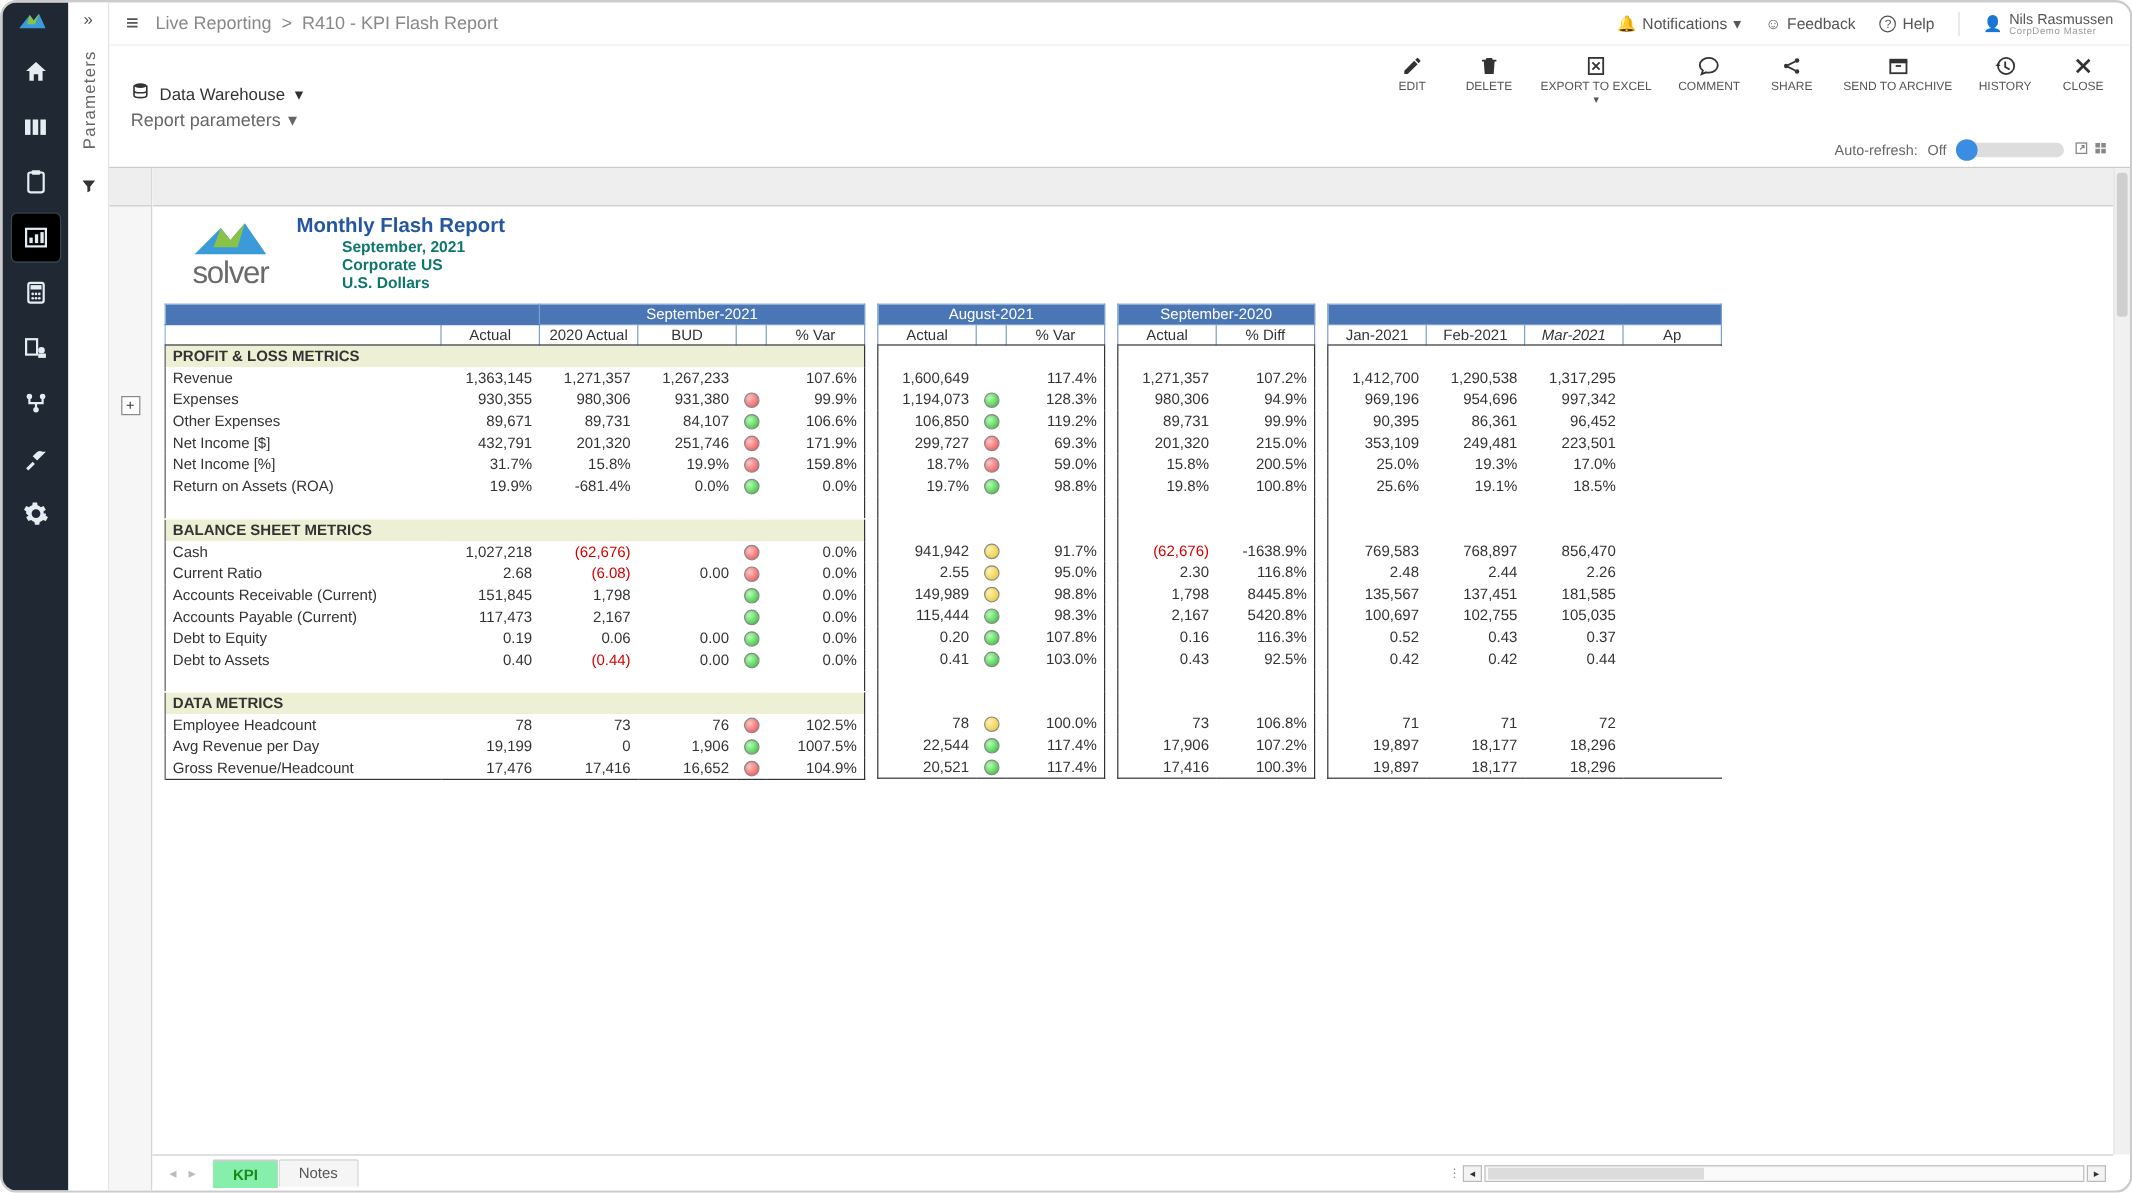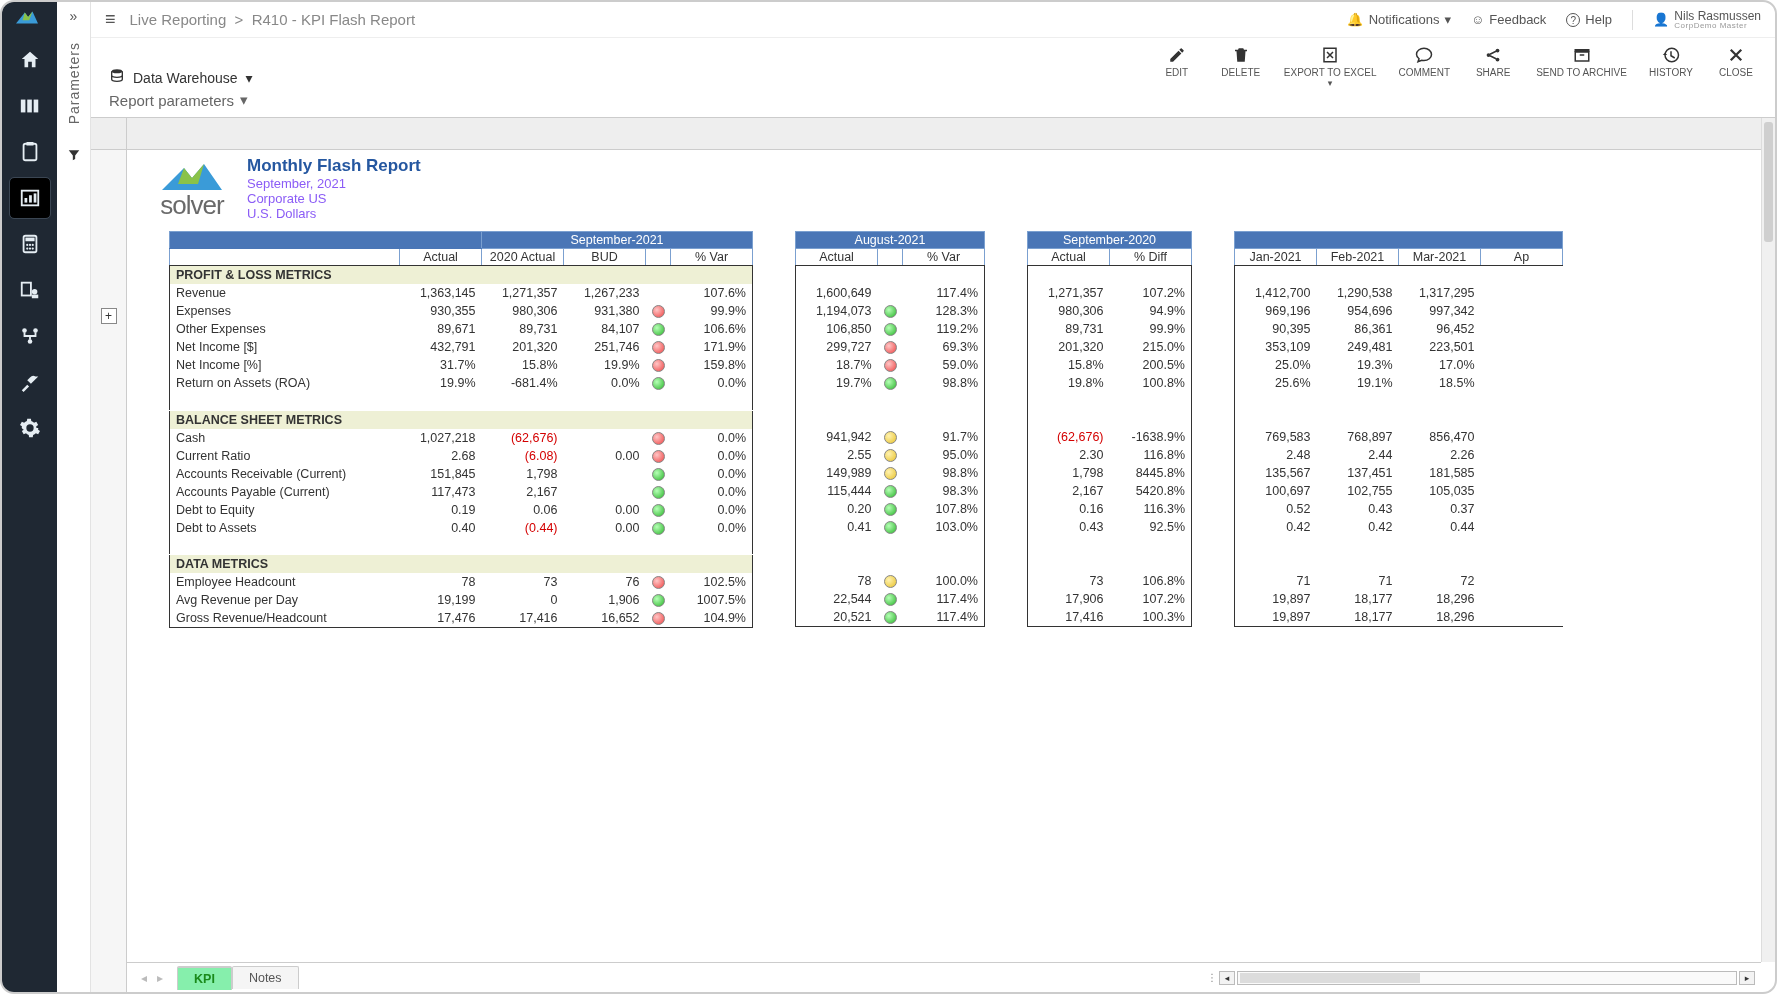--- a/index.html
+++ b/index.html
@@ -45,23 +45,23 @@
 .sheet-outer .topstrip { height:32px; border-bottom:1px solid #ccc; background:#eee;}
 .sheet-scroll { position:absolute; top:32px; left:10px; right:0; bottom:0; overflow:auto;}
 .vscroll { position:absolute; right:0; top:0; bottom:30px; width:14px; background:#f0f0f0; border-left:1px solid #ddd;}
 .vscroll .thumb { position:absolute; left:2px; right:2px; top:4px; height:120px; background:#cfcfcf; border-radius:3px;}
 .header-block { display:flex; align-items:flex-start; padding:4px 0 10px 0;}
 .solver-logo { width:110px; padding-top:10px;}
 .solver-logo .tri { width:60px; height:26px; margin:0 auto;}
 .solver-logo .word { font-size:26px; color:#6a6a6a; font-weight:400; letter-spacing:-1px; text-align:center;}
 .header-text { padding-top:2px;}
 .header-text .title { color:#2557a0; font-size:17px; font-weight:bold;}
-.header-text .line { color:#8b5cf6; font-size:13px; font-weight:normal;}
+.header-text .line { color:#0f766e; font-size:13px; font-weight:bold;margin-left:38px;}
 .table-area { display:flex; gap:10px; align-items:flex-start;}
-table.kpi { border-collapse:collapse; font-size:12.5px; border:1.5px solid #333; background:#fff;margin-left:32px;}
+table.kpi { border-collapse:collapse; font-size:12.5px; border:1.5px solid #333; background:#fff;}
 table.kpi th { background:#4a76b6; color:#fff; font-weight:normal; padding:1px 4px; border:1px solid #7ba0d0; font-size:12.5px;}
 table.kpi th.sub { background:#fff; color:#333; border-top:1px solid #999; border-bottom:1.5px solid #333;}
 table.kpi td { padding:0 6px; height:18px; line-height:18px; white-space:nowrap;}
 td.lbl { background:#fff; text-align:left; min-width:230px; border-left:1.5px solid #333;}
 td.num { text-align:right; min-width:82px;}
 td.ind-cell { width:18px; text-align:center; padding:0 2px;}
 td.section { background:#eef0d5; font-weight:bold; text-align:left; border-top:1px solid #fff;}
 td.blank-row { height:14px; background:#fff;}
 .neg { color:#d40000;}
 .ind { display:inline-block; width:13px; height:13px; border-radius:50%; border:1px solid #888; vertical-align:middle;}
@@ -265,20 +265,39 @@
             <span>CLOSE</span>
           </div>
       </div>
     </div>
 
     <div class="params-row">
       <span>Report parameters</span>
       <span>▾</span>
     </div>
 
+    <div class="refresh-row">
+      <span>Auto-refresh:</span>
+      <span>Off</span>
+      <div class="switch">
+          <div class="knob"></div>
+        </div>
+      <div class="popout">
+        <span><svg viewBox="0 0 24 24">
+              <rect x="4" y="4" width="16" height="16" fill="none" stroke="#888" stroke-width="2"></rect>
+              <path d="M10 14l6-6M12 8h4v4" stroke="#888" stroke-width="2" fill="none"></path>
+            </svg></span>
+        <span><svg viewBox="0 0 24 24">
+              <rect x="4" y="4" width="7" height="7"></rect>
+              <rect x="13" y="4" width="7" height="7"></rect>
+              <rect x="4" y="13" width="7" height="7"></rect>
+              <rect x="13" y="13" width="7" height="7"></rect>
+            </svg></span>
+      </div>
+    </div>
 
     <div class="report-wrap">
       <div class="gutter">
         <div class="spacer-top"></div>
         <div class="plus">+</div>
       </div>
       <div class="vscroll">
           <div class="thumb"></div>
         </div>
       <div class="sheet-outer">
@@ -643,21 +662,21 @@
                 </tbody>
               </table>
               <table class="kpi" style="border-right:none;">
                 <tbody>
                   <tr>
                     <th colspan="4" style="background:#4a76b6;">&nbsp;</th>
                   </tr>
                   <tr>
                     <th class="sub" style="min-width:78px;">Jan-2021</th>
                     <th class="sub" style="min-width:78px;">Feb-2021</th>
-                    <th class="sub" style="min-width:78px;">Mar-2021</th>
+                    <th class="sub" style="min-width:78px;font-style:italic;">Mar-2021</th>
                     <th class="sub" style="min-width:78px;">Ap</th>
                   </tr>
                   <tr>
                     <td class="blank-row" colspan="4"></td>
                   </tr>
                   <tr>
                     <td class="num">1,412,700</td>
                     <td class="num">1,290,538</td>
                     <td class="num">1,317,295</td>
                     <td class="num"></td>

